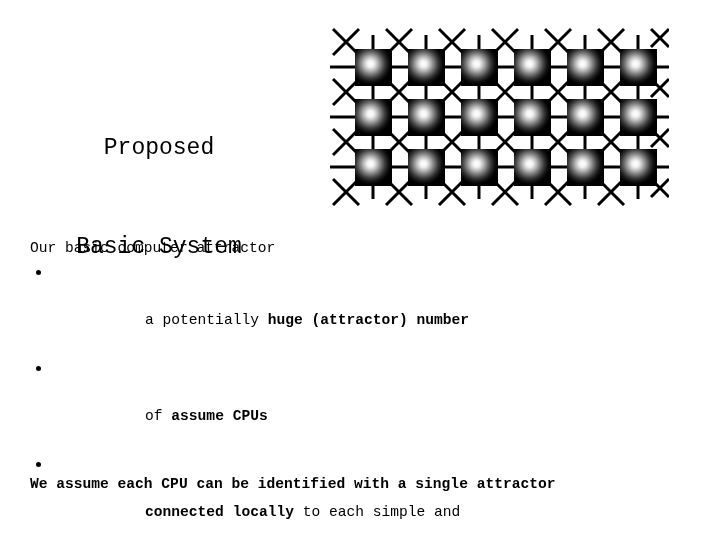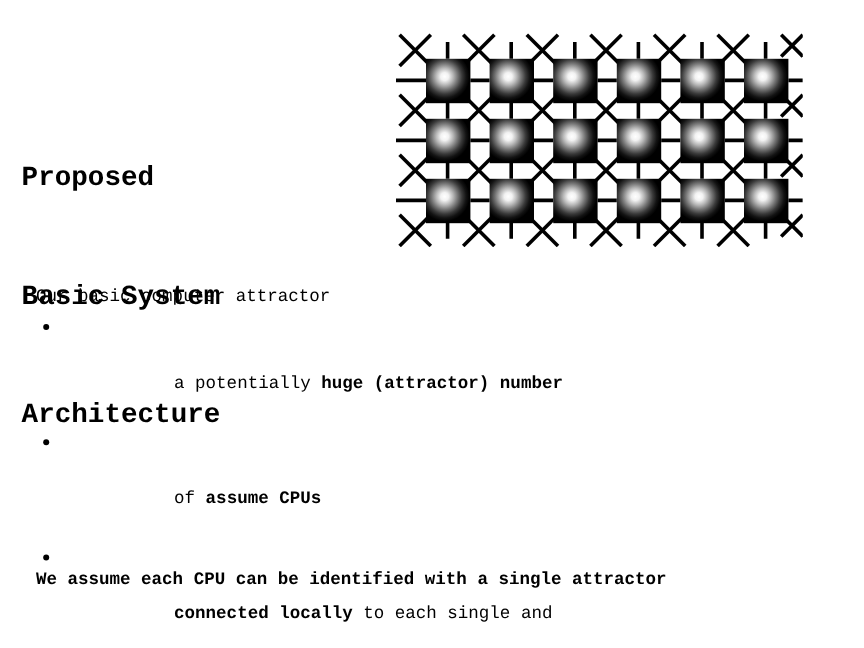--- a/index.html
+++ b/index.html
@@ -20,22 +20,23 @@
     position: absolute;
     inset: 0;
   }
 
   
   .title-block {
     position: absolute;
     left: 18px;
     top: 66px;
     width: 282px;
+    text-align: center;
     font-size: 23px;
-    font-weight: bold;
+    font-weight: normal;
     line-height: 33px;
     letter-spacing: 0px;
     white-space: pre;
   }
   .title-line { display: block; }
 
   
   .diagram {
     position: absolute;
     left: 330px;
@@ -95,21 +96,20 @@
   .closing-line { display: block; }
 </style>
 </head>
 <body>
 
 <div class="slide">
 
   <div class="title-block">
     <span class="title-line">Proposed</span>
     <span class="title-line">Basic System</span>
-    <span class="title-line">Architecture</span>
   </div>
 
   <div class="diagram">
     <svg width="339" height="179" viewBox="0 0 339 179" xmlns="http://www.w3.org/2000/svg">
       <defs>
         <radialGradient id="nodeGrad" cx="42%" cy="40%" r="56%">
           <stop offset="0%" stop-color="#ffffff"></stop>
           <stop offset="16%" stop-color="#f2f2f2"></stop>
           <stop offset="34%" stop-color="#b8b8b8"></stop>
           <stop offset="52%" stop-color="#777777"></stop>
@@ -270,21 +270,21 @@
       <li>
         <span class="bullet-dot"></span>
         <span class="n">a potentially </span><span class="b">huge (attractor) number</span>
       </li>
       <li>
         <span class="bullet-dot"></span>
         <span class="n">of </span><span class="b">assume CPUs</span>
       </li>
       <li>
         <span class="bullet-dot"></span>
-        <span class="b">connected locally</span><span class="n"> to each single and</span>
+        <span class="b">connected locally</span><span class="n"> to each simple and</span>
       </li>
 
     </ul>
   </div>
 
   <div class="closing-block">
     <span class="closing-line">We assume each CPU can be identified with a single attractor</span>
     
   </div>
 

